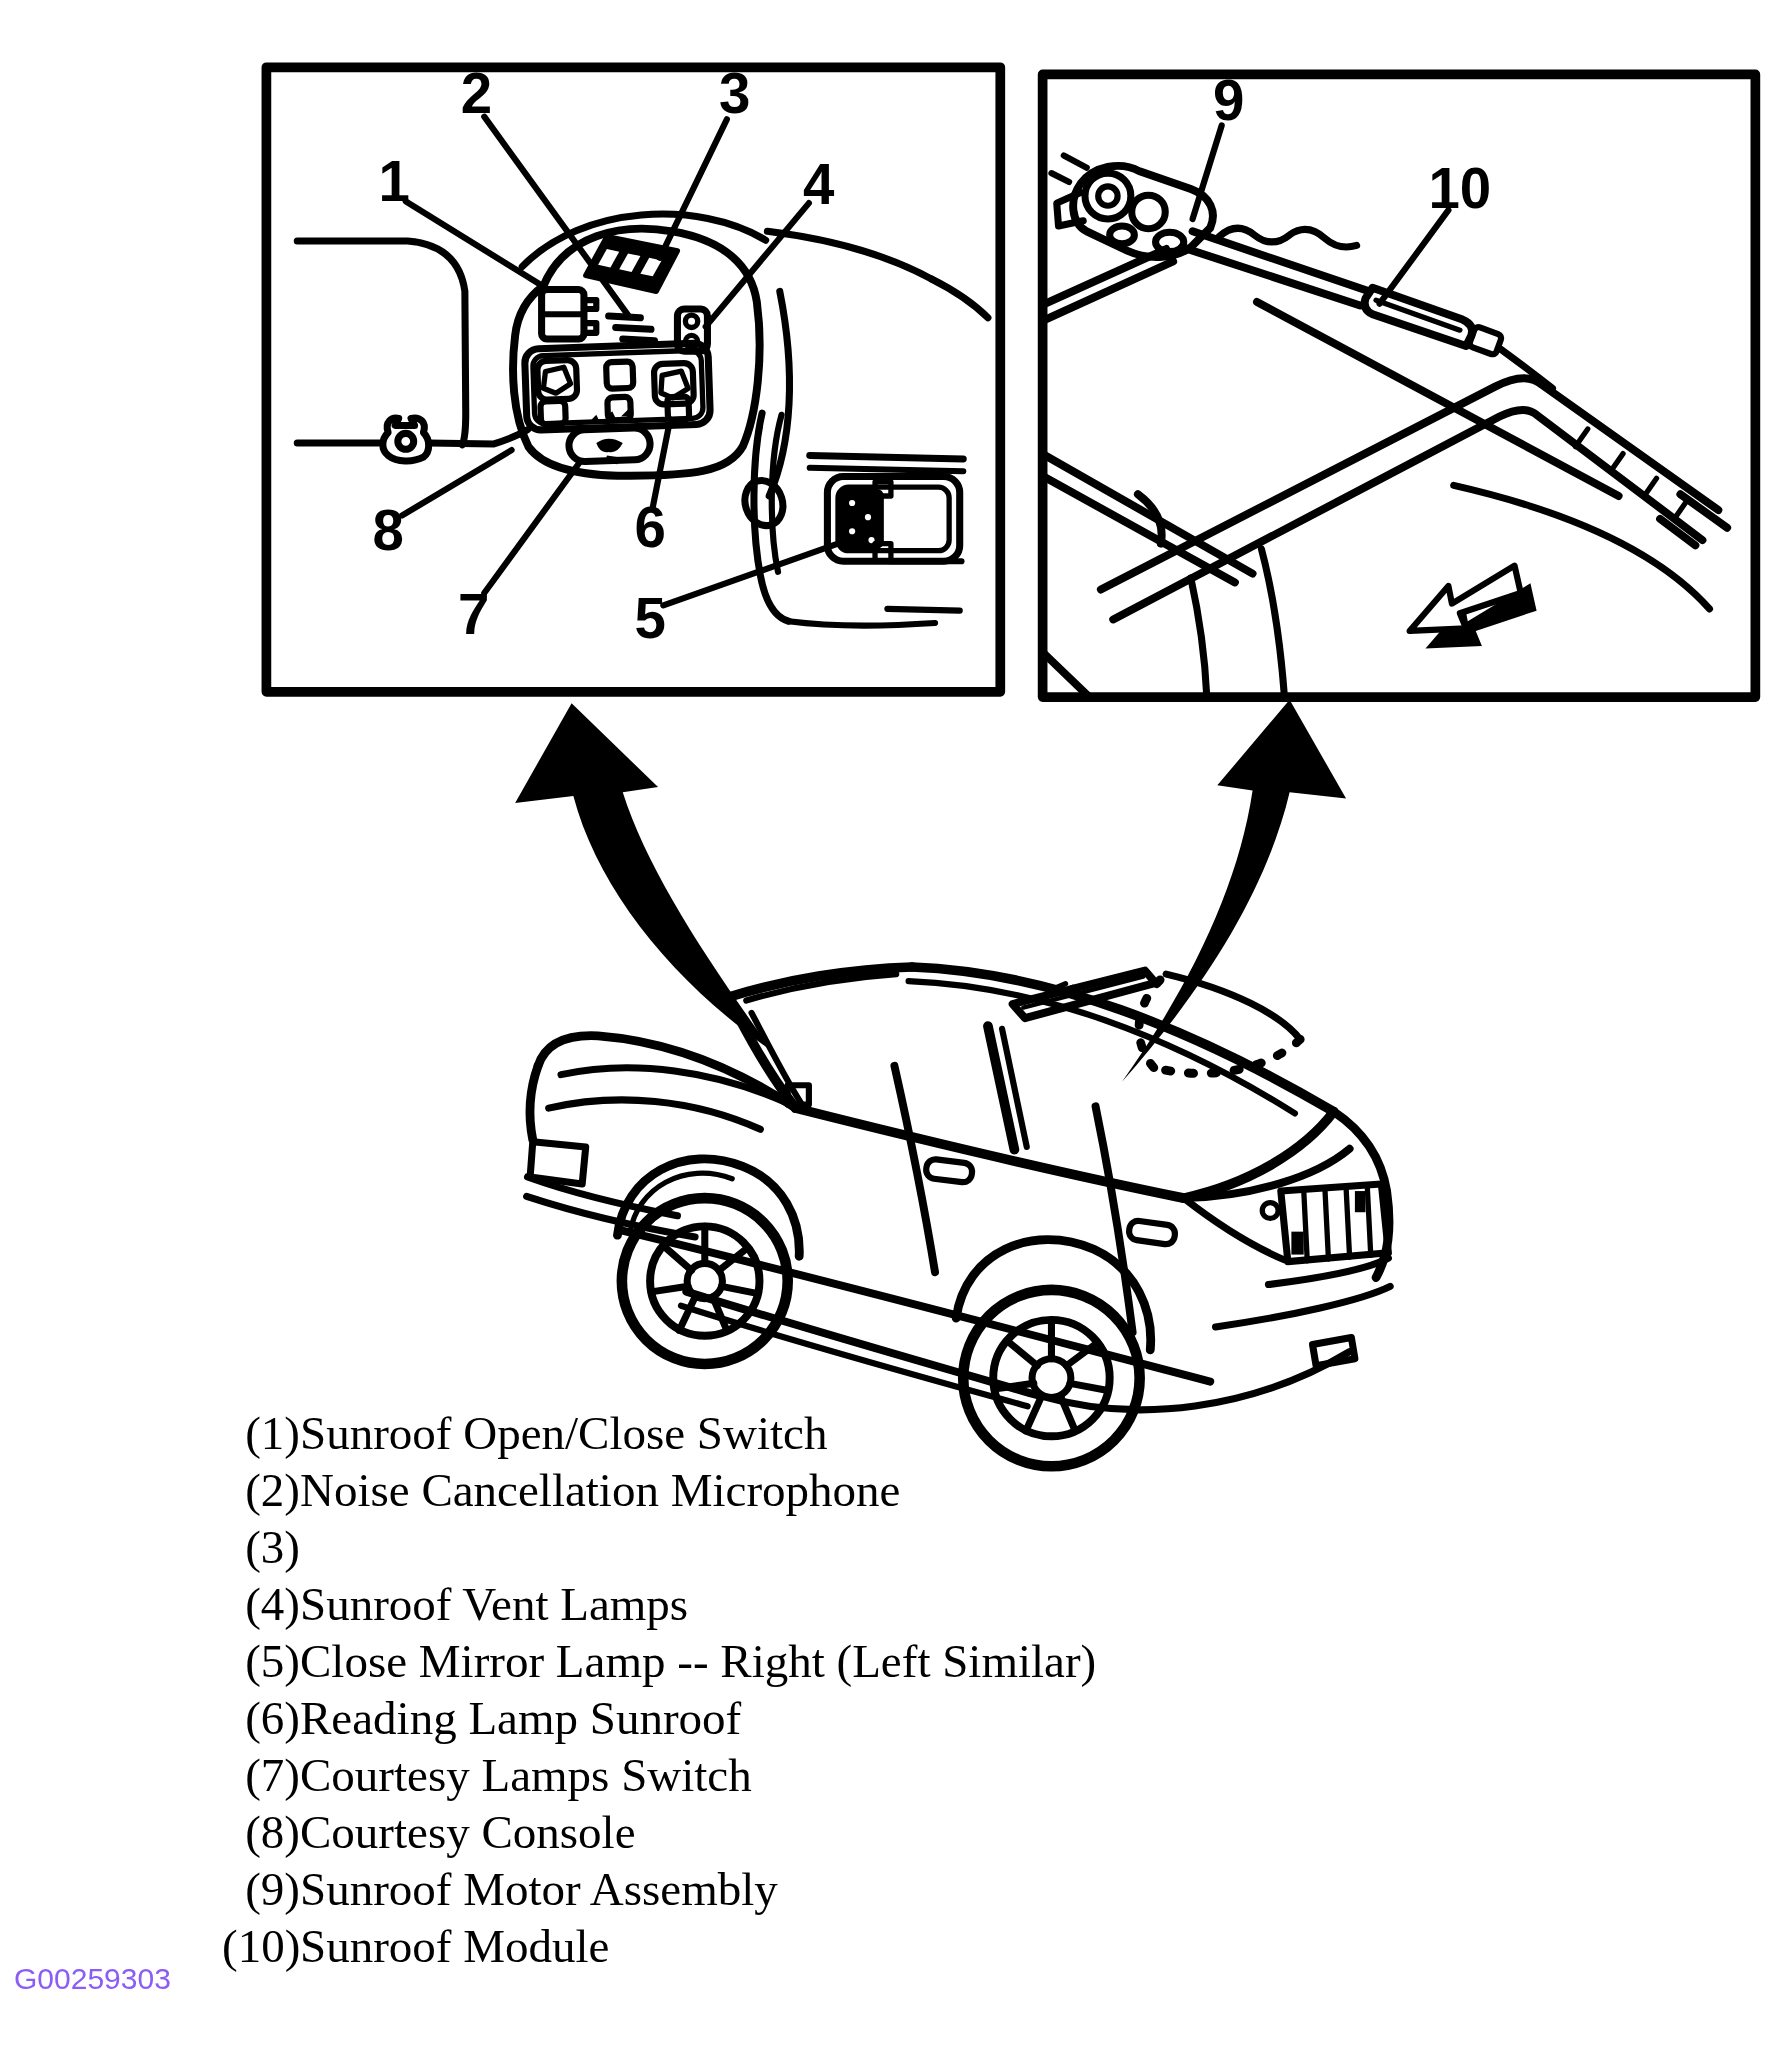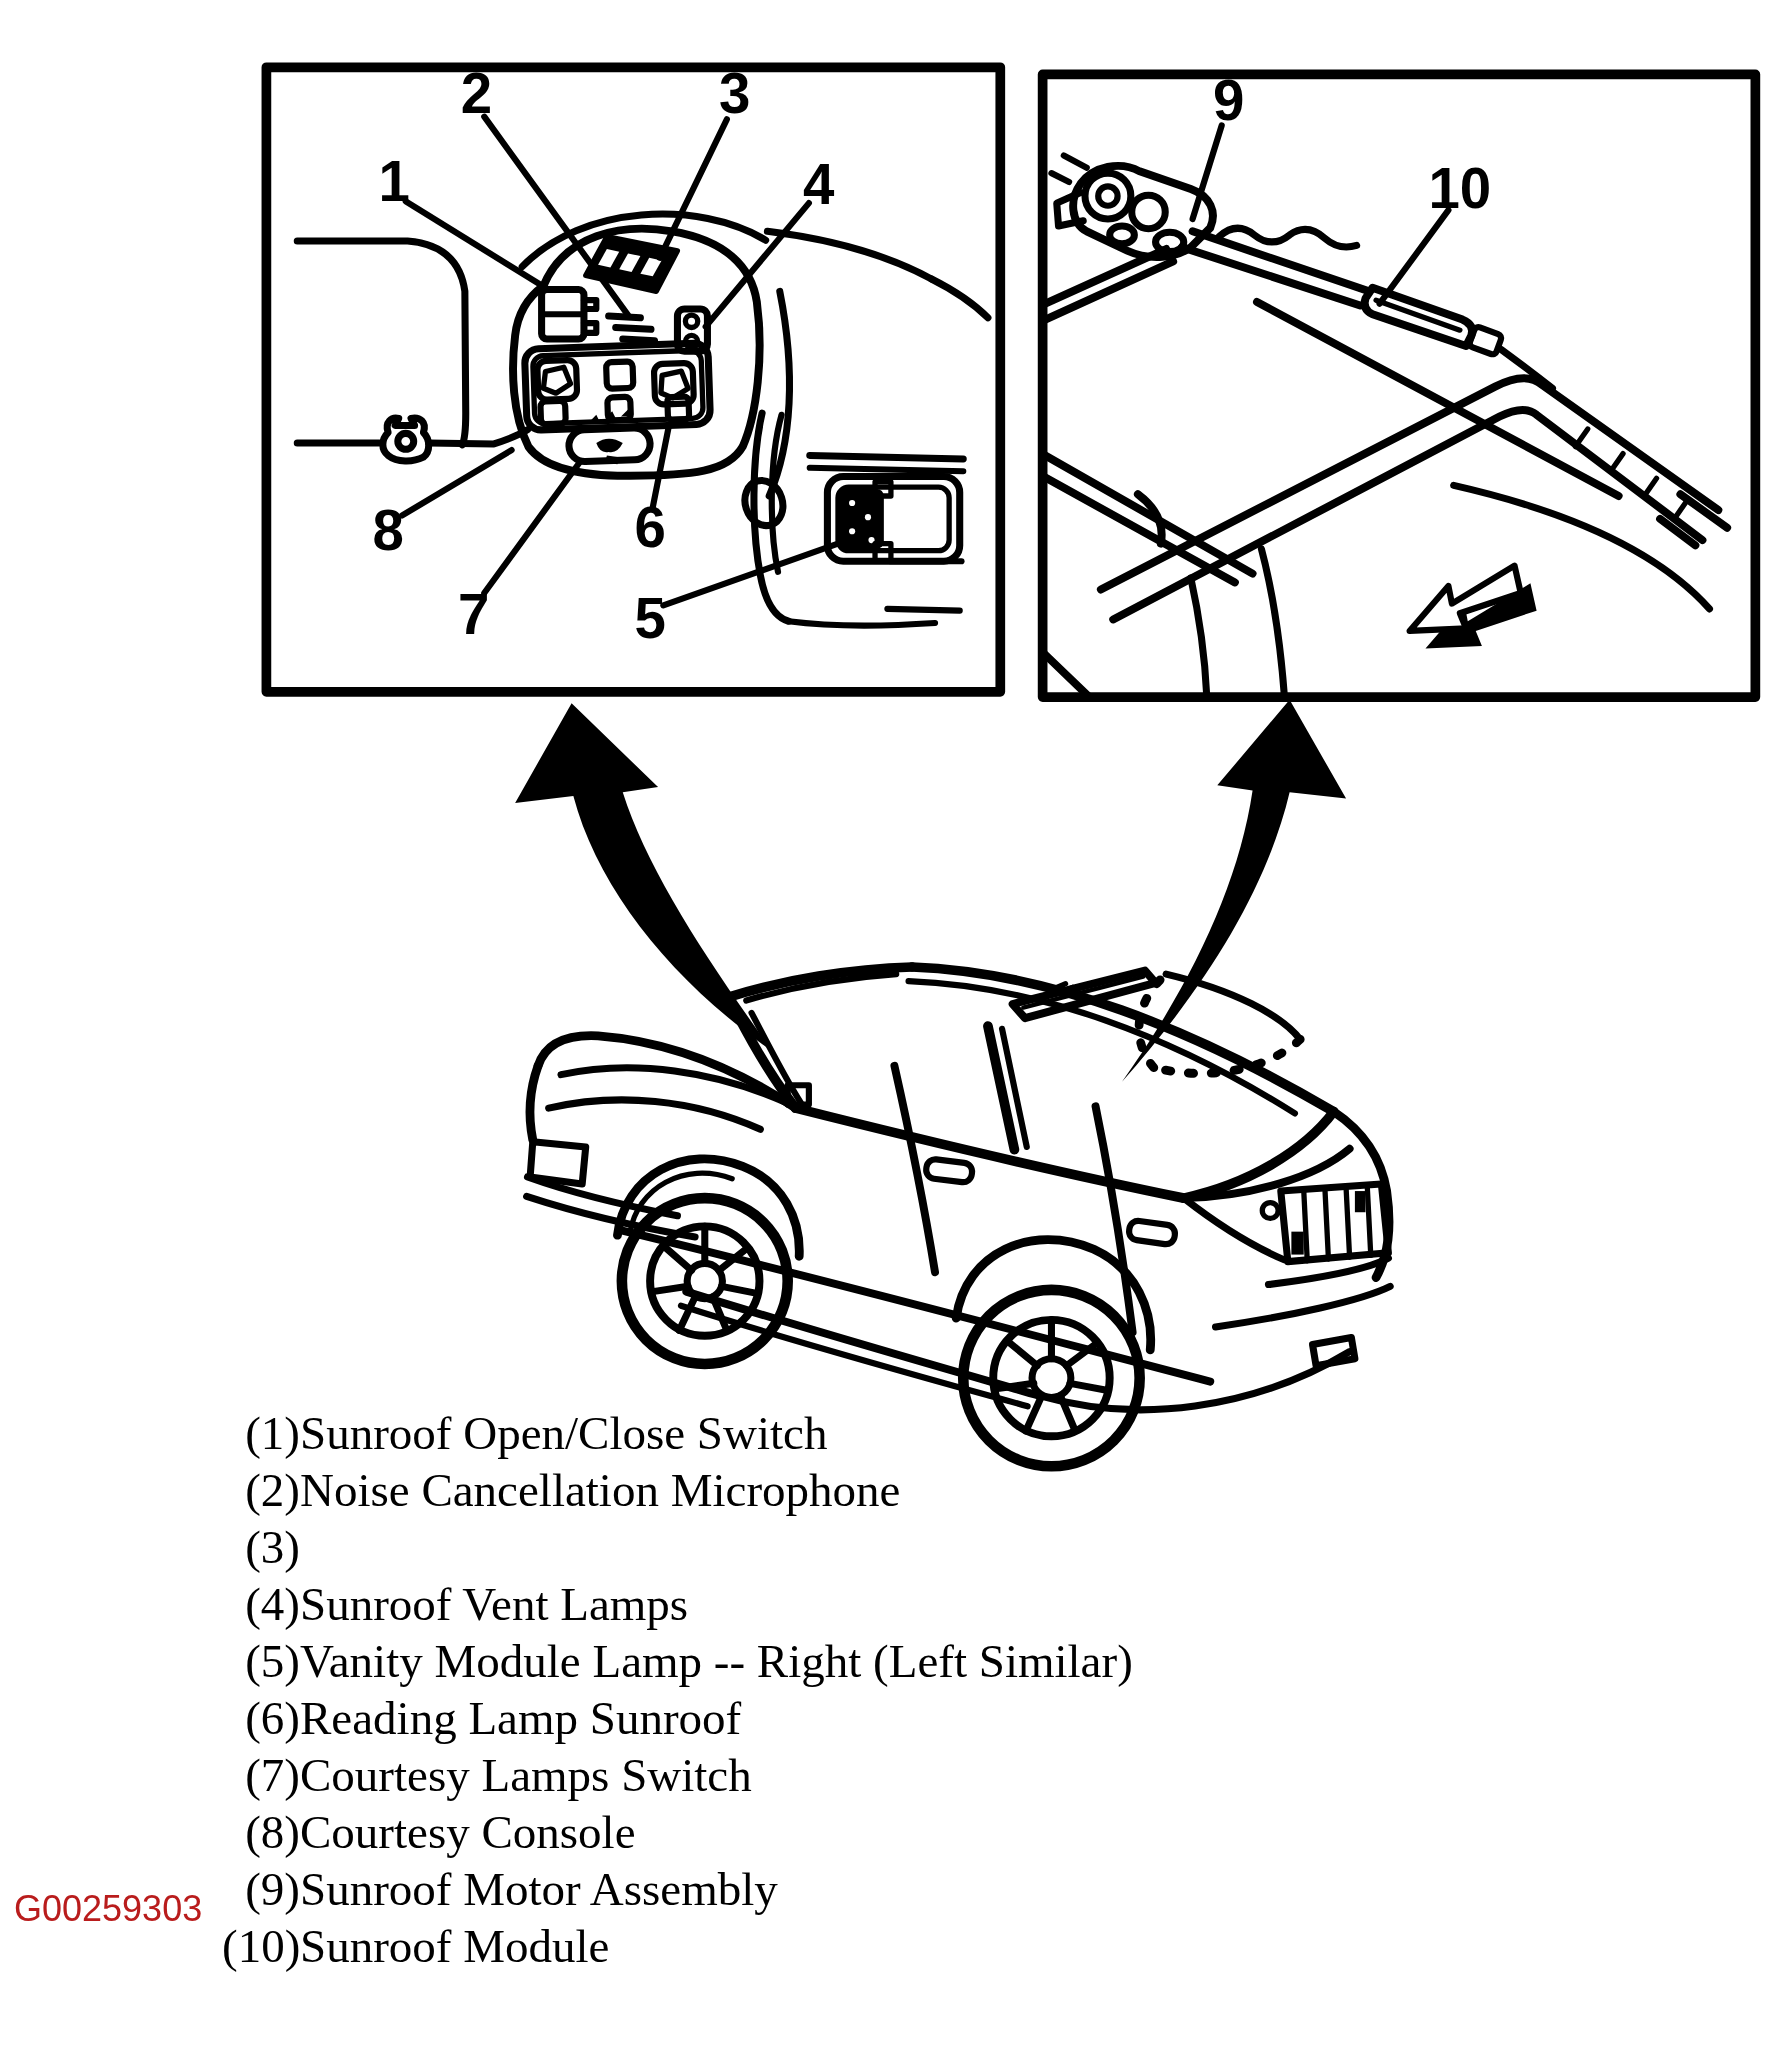--- a/index.html
+++ b/index.html
@@ -17,23 +17,23 @@
     font-size:64px;font-weight:600;fill:#000;
   }
   .legend{
     position:absolute;left:222px;top:1405px;
     font-size:47px;color:#000;
   }
   .legend-row{display:flex;line-height:57px;white-space:nowrap;}
   .legend-num{display:inline-block;width:78px;text-align:right;}
   .legend-label{}
   .figure-code{
-    position:absolute;left:14px;top:1888px;
+    position:absolute;left:14px;top:1962px;
     font-family:"Liberation Sans", sans-serif;
-    font-size:36px;color:#b91c1c;letter-spacing:0px;
+    font-size:30px;color:#8b5cf6;letter-spacing:0px;
   }
 </style>
 </head>
 <body>
 
 <div class="page">
 
   <svg class="art" width="1788" height="2054" viewBox="0 0 2027 2328">
 
     <g>
@@ -319,21 +319,21 @@
       </div>
     <div class="legend-row">
         <span class="legend-num">(3)</span>
       </div>
     <div class="legend-row">
         <span class="legend-num">(4)</span>
         <span class="legend-label">Sunroof Vent Lamps</span>
       </div>
     <div class="legend-row">
         <span class="legend-num">(5)</span>
-        <span class="legend-label">Vanity Module Lamp -- Right (Left Similar)</span>
+        <span class="legend-label">Close Mirror Lamp -- Right (Left Similar)</span>
       </div>
     <div class="legend-row">
         <span class="legend-num">(6)</span>
         <span class="legend-label">Reading Lamp Sunroof</span>
       </div>
     <div class="legend-row">
         <span class="legend-num">(7)</span>
         <span class="legend-label">Courtesy Lamps Switch</span>
       </div>
     <div class="legend-row">

